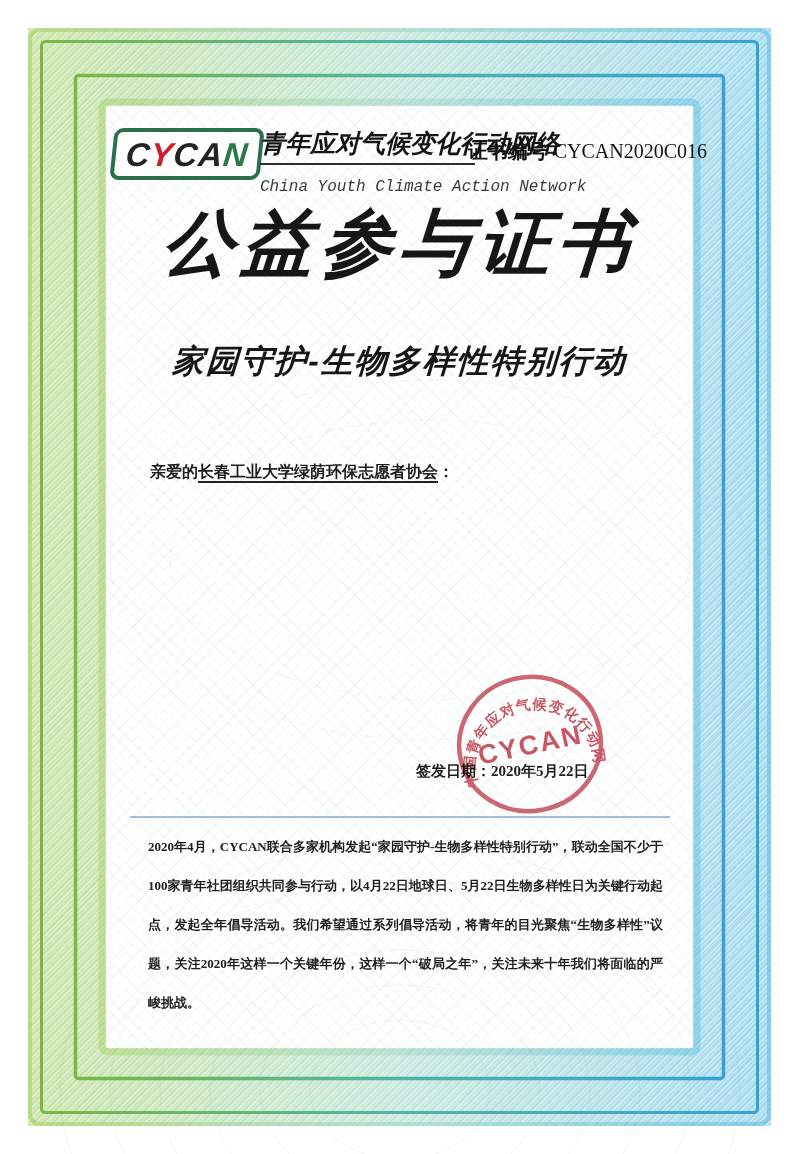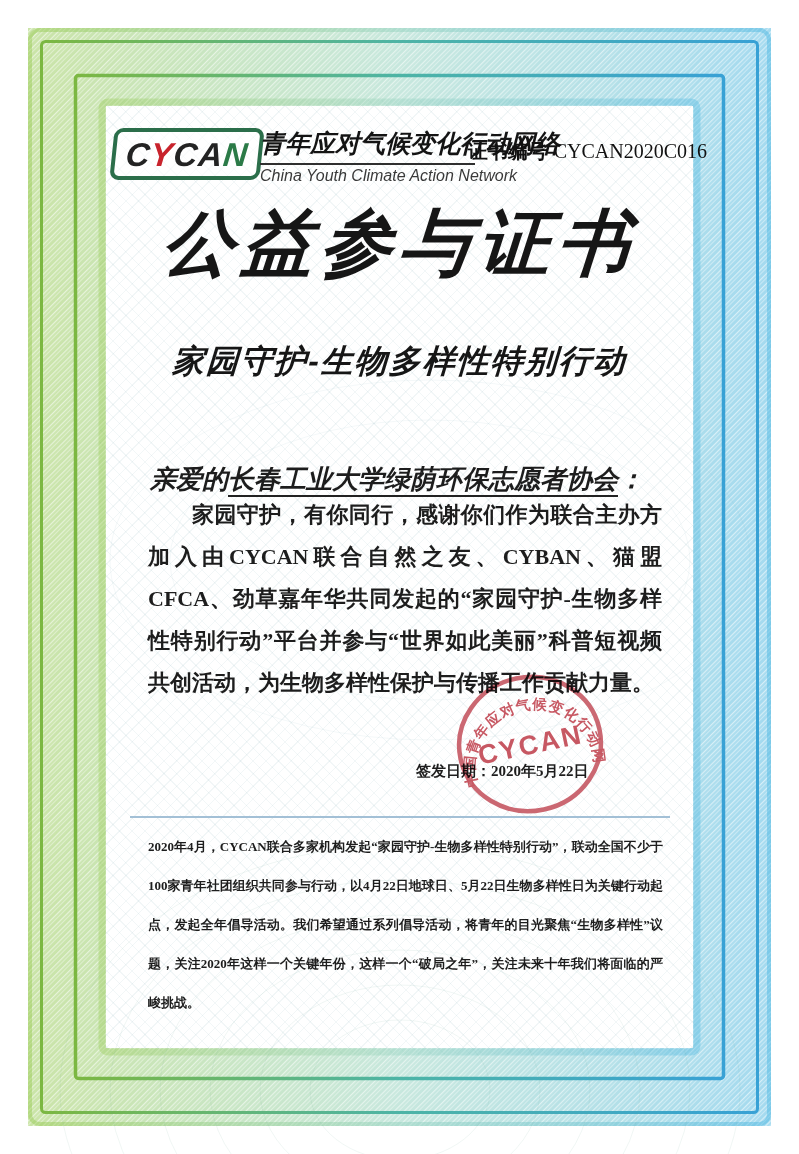--- a/index.html
+++ b/index.html
@@ -30,22 +30,22 @@
   .lc1,.lc3,.lc4{color:#232323;}
   .lc2{color:#c8232c;}
   .lc5{color:#2b7a47;}
   .logo-text{position:absolute;left:260px;top:127px;width:215px;}
   .logo-cn{
     font-family:"Liberation Sans",sans-serif;font-weight:900;font-style:italic;
     font-size:25px;color:#141414;letter-spacing:0px;white-space:nowrap;
     border-bottom:2px solid #2f2f2f;padding-bottom:3px;
   }
   .logo-en{
-    font-family:Liberation Sans, sans-serif;font-style:italic;font-size:16px;
-    color:#3a3a3a;margin-top:2px;white-space:nowrap;
+    font-family:Liberation Mono, monospace;font-style:italic;font-size:16px;
+    color:#3a3a3a;margin-top:13px;white-space:nowrap;
   }
   .cert-no{
     position:absolute;top:138px;right:92px;font-size:20px;color:#111;
     white-space:nowrap;
   }
   .cert-no .lbl{font-weight:700;margin-right:6px;}
 
   
   .title{
     position:absolute;left:0;right:0;top:196px;margin:0;text-align:center;
@@ -53,23 +53,22 @@
     font-size:72px;letter-spacing:7px;color:#161616;transform:skewX(-4deg);
   }
   .subtitle{
     position:absolute;left:0;right:0;top:340px;margin:0;text-align:center;
     font-family:"Liberation Sans",sans-serif;font-weight:900;font-style:italic;
     font-size:32px;letter-spacing:2px;color:#161616;transform:skewX(-3deg);
   }
 
   
   .greeting{
-    position:absolute;left:150px;top:462px;font-size:26px;font-weight:700;
+    position:absolute;left:150px;top:462px;font-size:16px;font-weight:700;
     white-space:nowrap;
-    font-style:italic;
   }
   .greeting .u{border-bottom:2px solid #222;padding-bottom:1px;}
   .body-par{
     position:absolute;left:148px;top:494px;width:514px;margin:0;
     font-size:22px;font-weight:700;line-height:42px;text-align:justify;
     text-indent:2em;color:#1d1d1d;
   }
   .org-line{position:absolute;left:302px;top:718px;font-size:23px;font-weight:700;white-space:nowrap;}
   .date-line{position:absolute;left:416px;top:762px;font-size:15px;font-weight:700;white-space:nowrap;}
 
@@ -157,21 +156,20 @@
       <span class="lbl">证书编号</span><span>CYCAN2020C016</span>
     </div>
 
     <h1 class="title">公益参与证书</h1>
     <h2 class="subtitle">家园守护-生物多样性特别行动</h2>
 
     <div class="greeting">
       <span>亲爱的</span><span class="u">长春工业大学绿荫环保志愿者协会</span><span>：</span>
     </div>
 
-    <p class="body-par">家园守护，有你同行，感谢你们作为联合主办方加入由CYCAN联合自然之友、CYBAN、猫盟CFCA、劲草嘉年华共同发起的“家园守护-生物多样性特别行动”平台并参与“世界如此美丽”科普短视频共创活动，为生物多样性保护与传播工作贡献力量。</p>
 
     <div class="date-line">
       <span>签发日期：</span><span>2020年5月22日</span>
     </div>
 
     <svg class="stamp" width="170" height="176" viewBox="0 0 170 176">
       <g transform="rotate(-12 85 84)">
         <ellipse cx="85" cy="84" rx="71" ry="67" fill="none" stroke="#bf4350" stroke-width="4.5" opacity="0.92"></ellipse>
         <path id="ringPath" d="M 26 116 A 60 56 0 1 1 144 116" fill="none"></path>
         <text class="ring">

